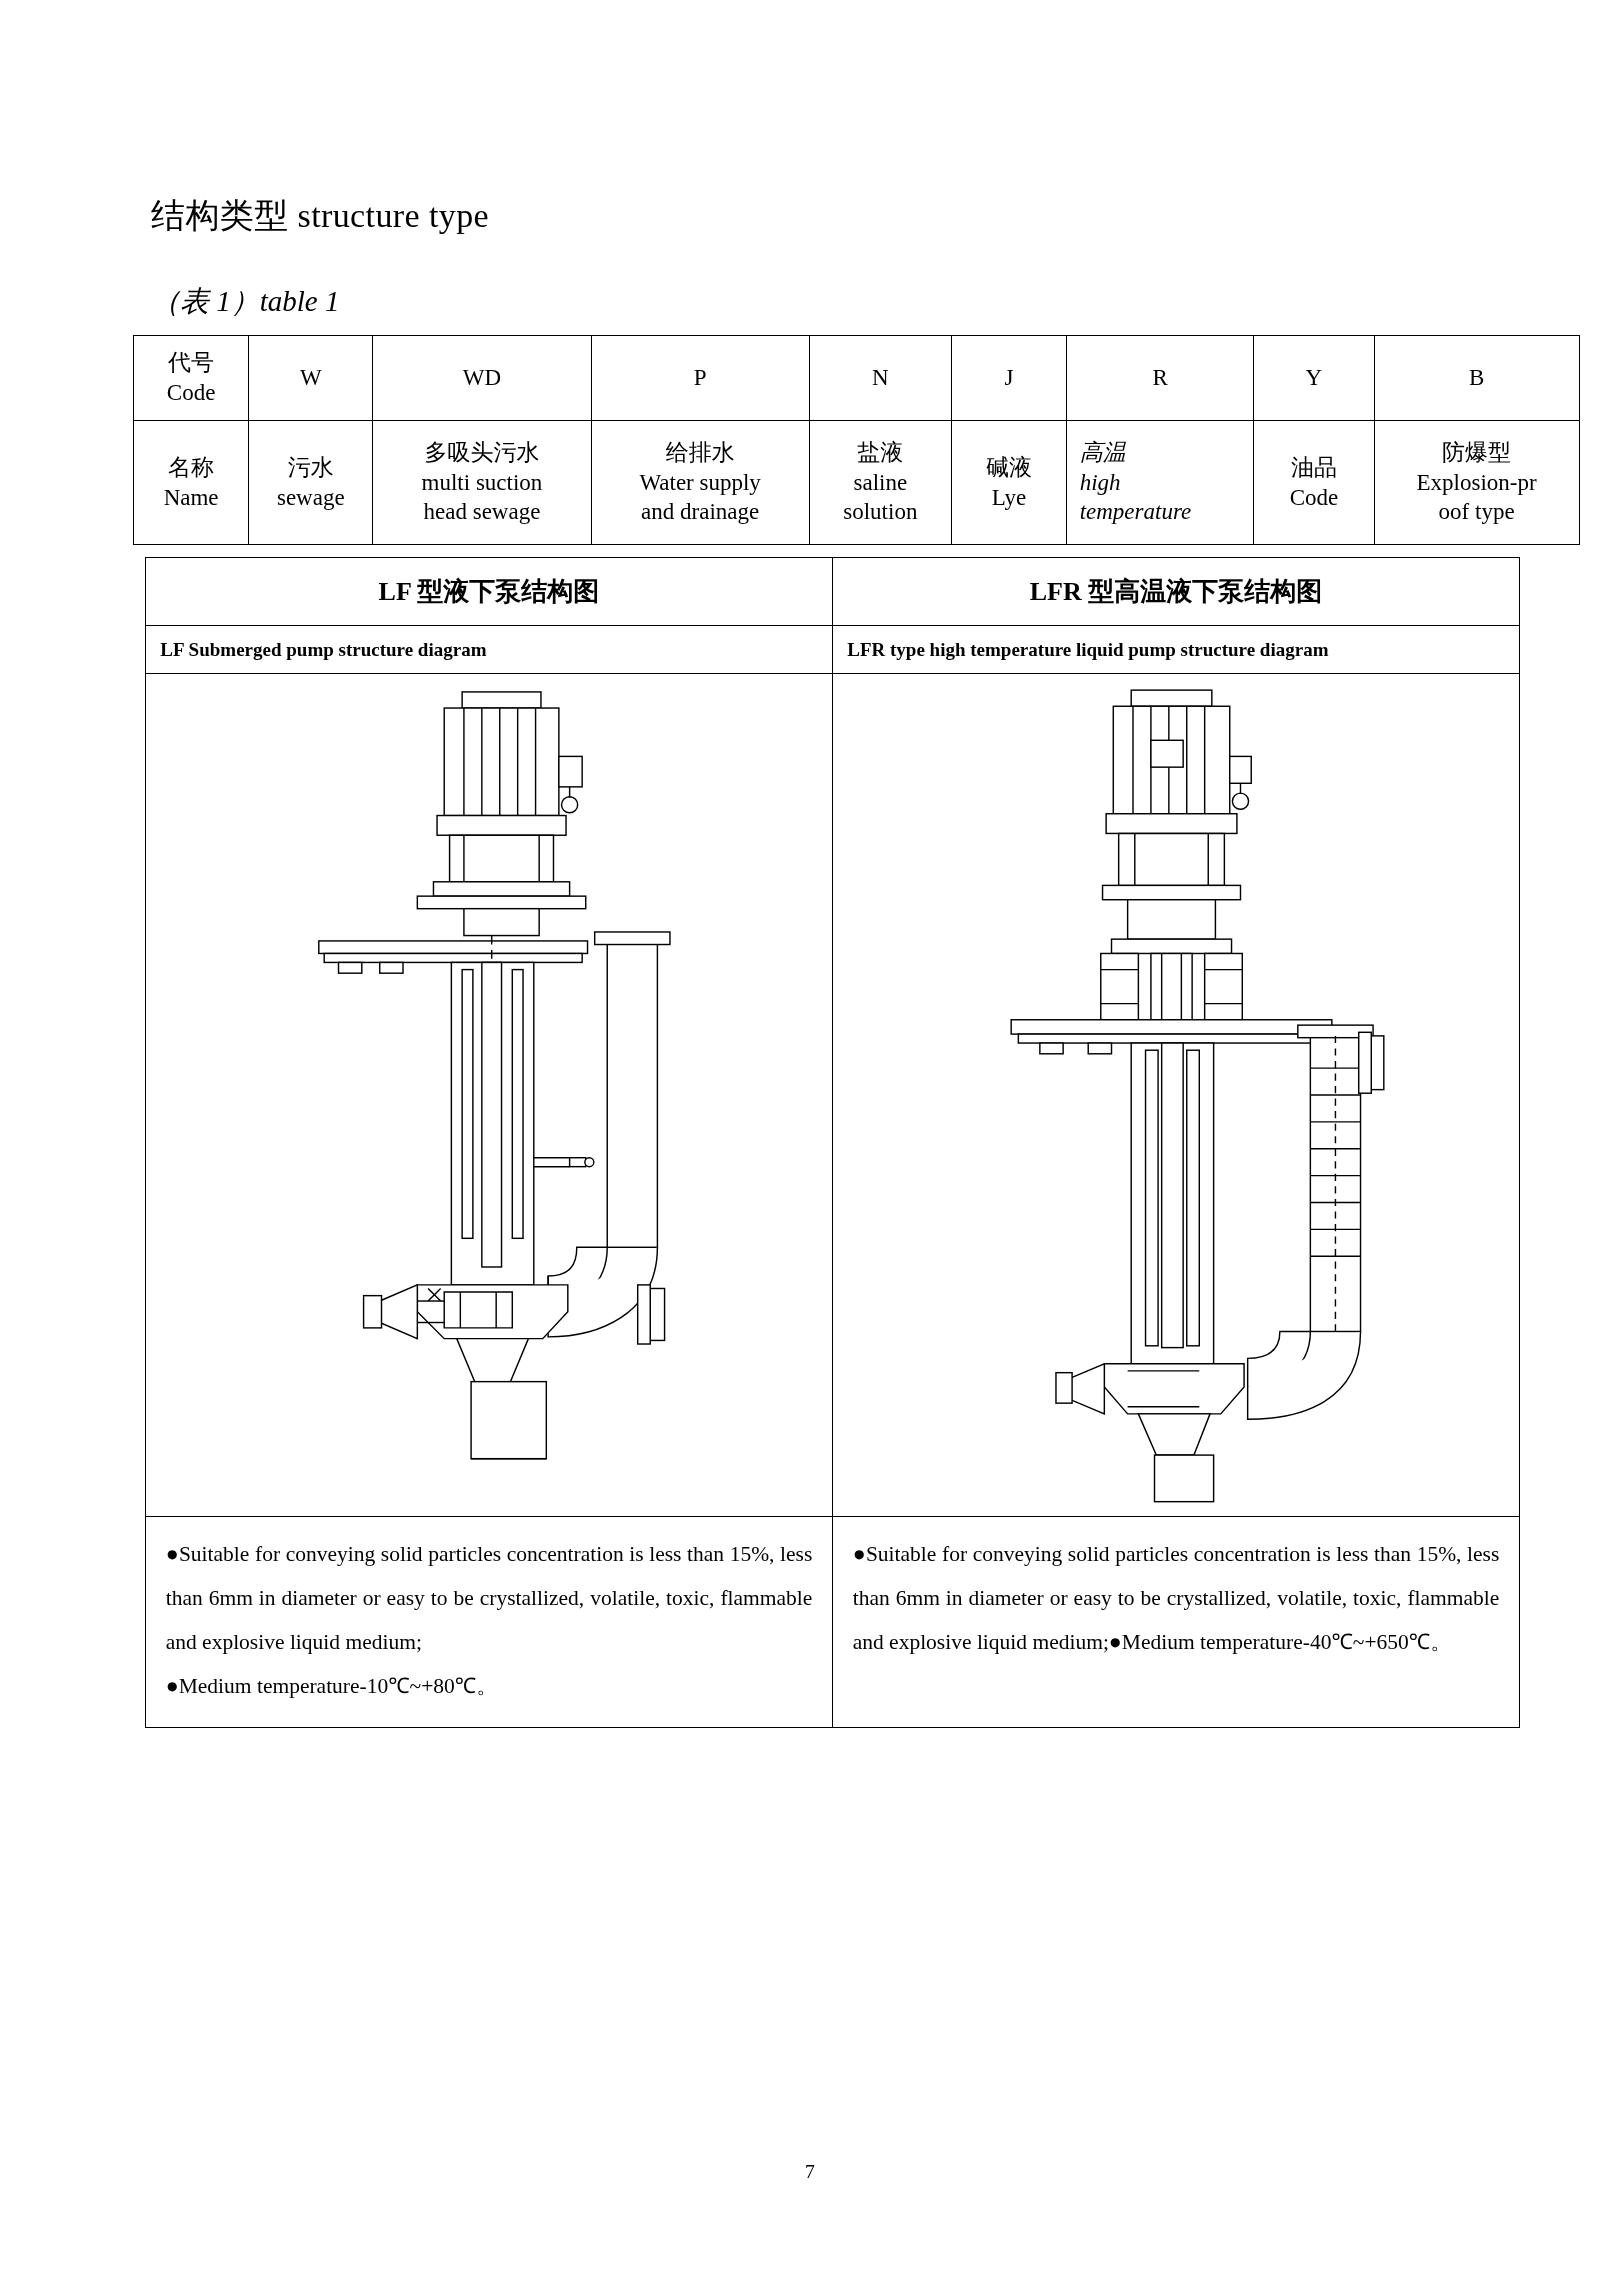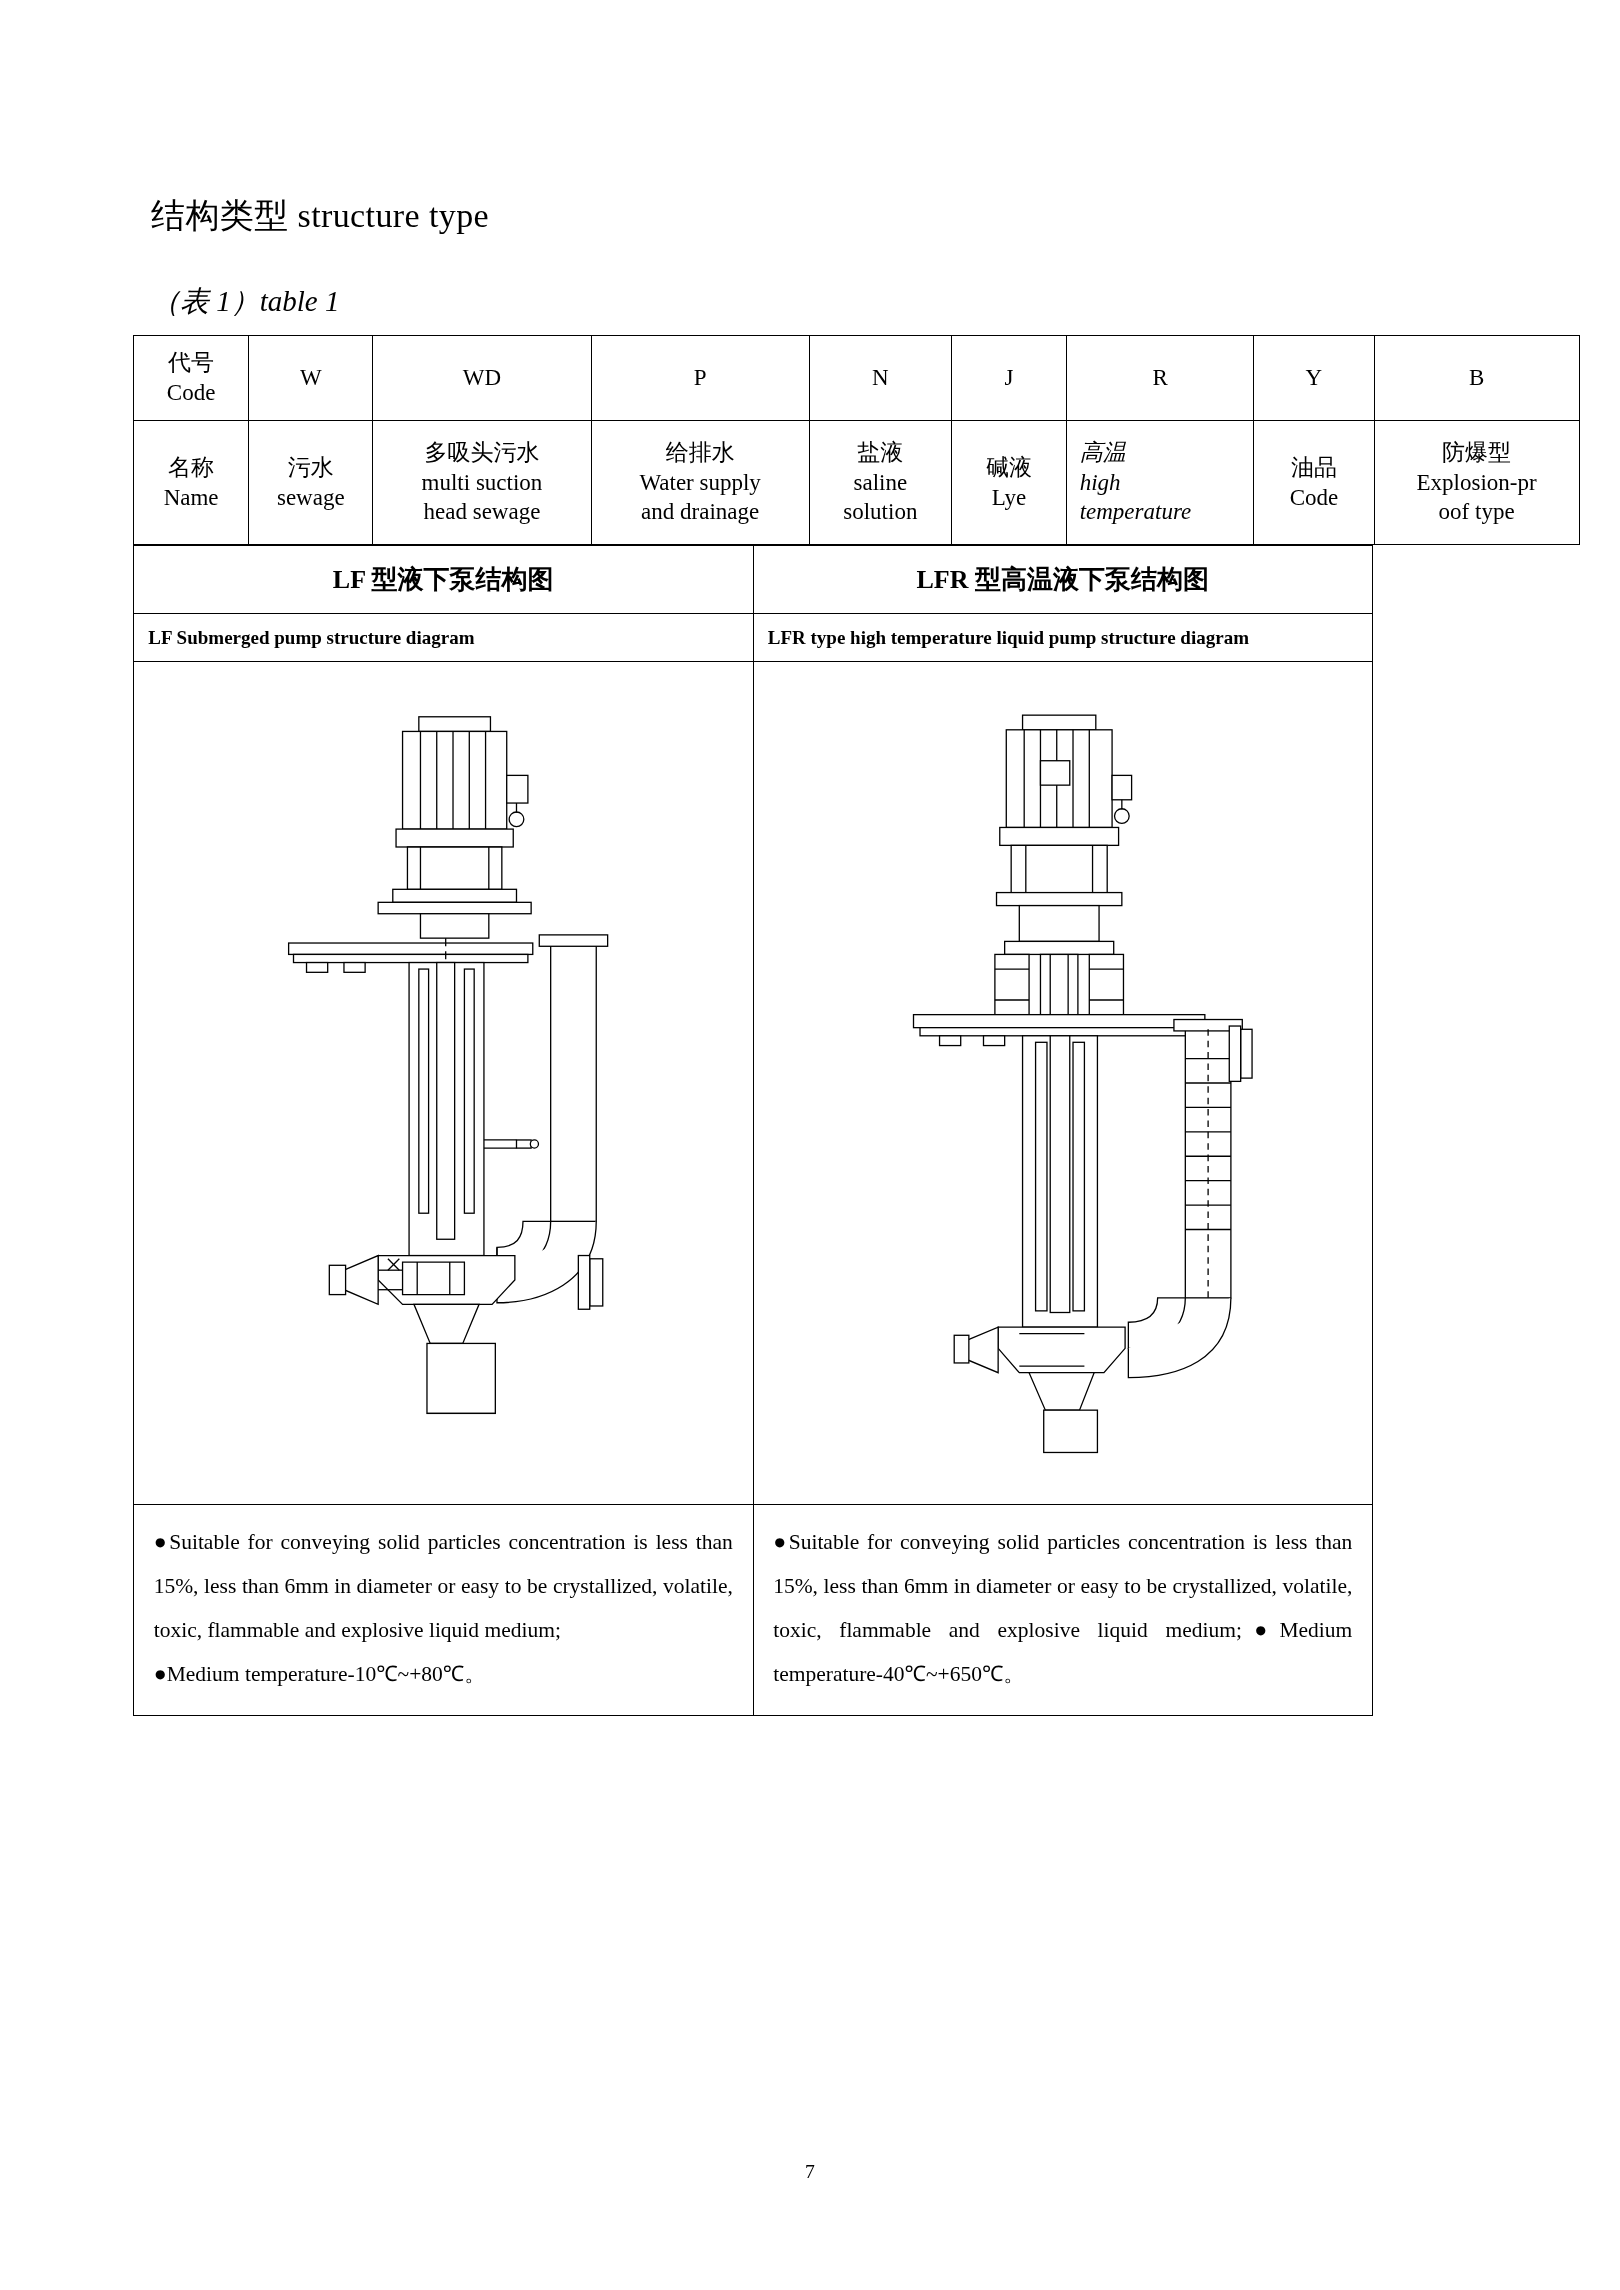--- a/index.html
+++ b/index.html
@@ -58,23 +58,23 @@
   }
   table.t1 td.code-label {
     font-size: 23px;
     line-height: 1.3;
   }
   .r1 td { height: 70px; }
   .r2 td { height: 109px; }
 
   table.t2 {
     border-collapse: collapse;
-    width: 1240px;
+    width: 1375px;
     table-layout: fixed;
-    margin: 0;
+    margin: 12px;
   }
   table.t2 td {
     border: 1.8px solid #000;
     vertical-align: top;
     padding: 0;
   }
   .t2-head {
     text-align: center;
     font-weight: bold;
     font-size: 26px;

